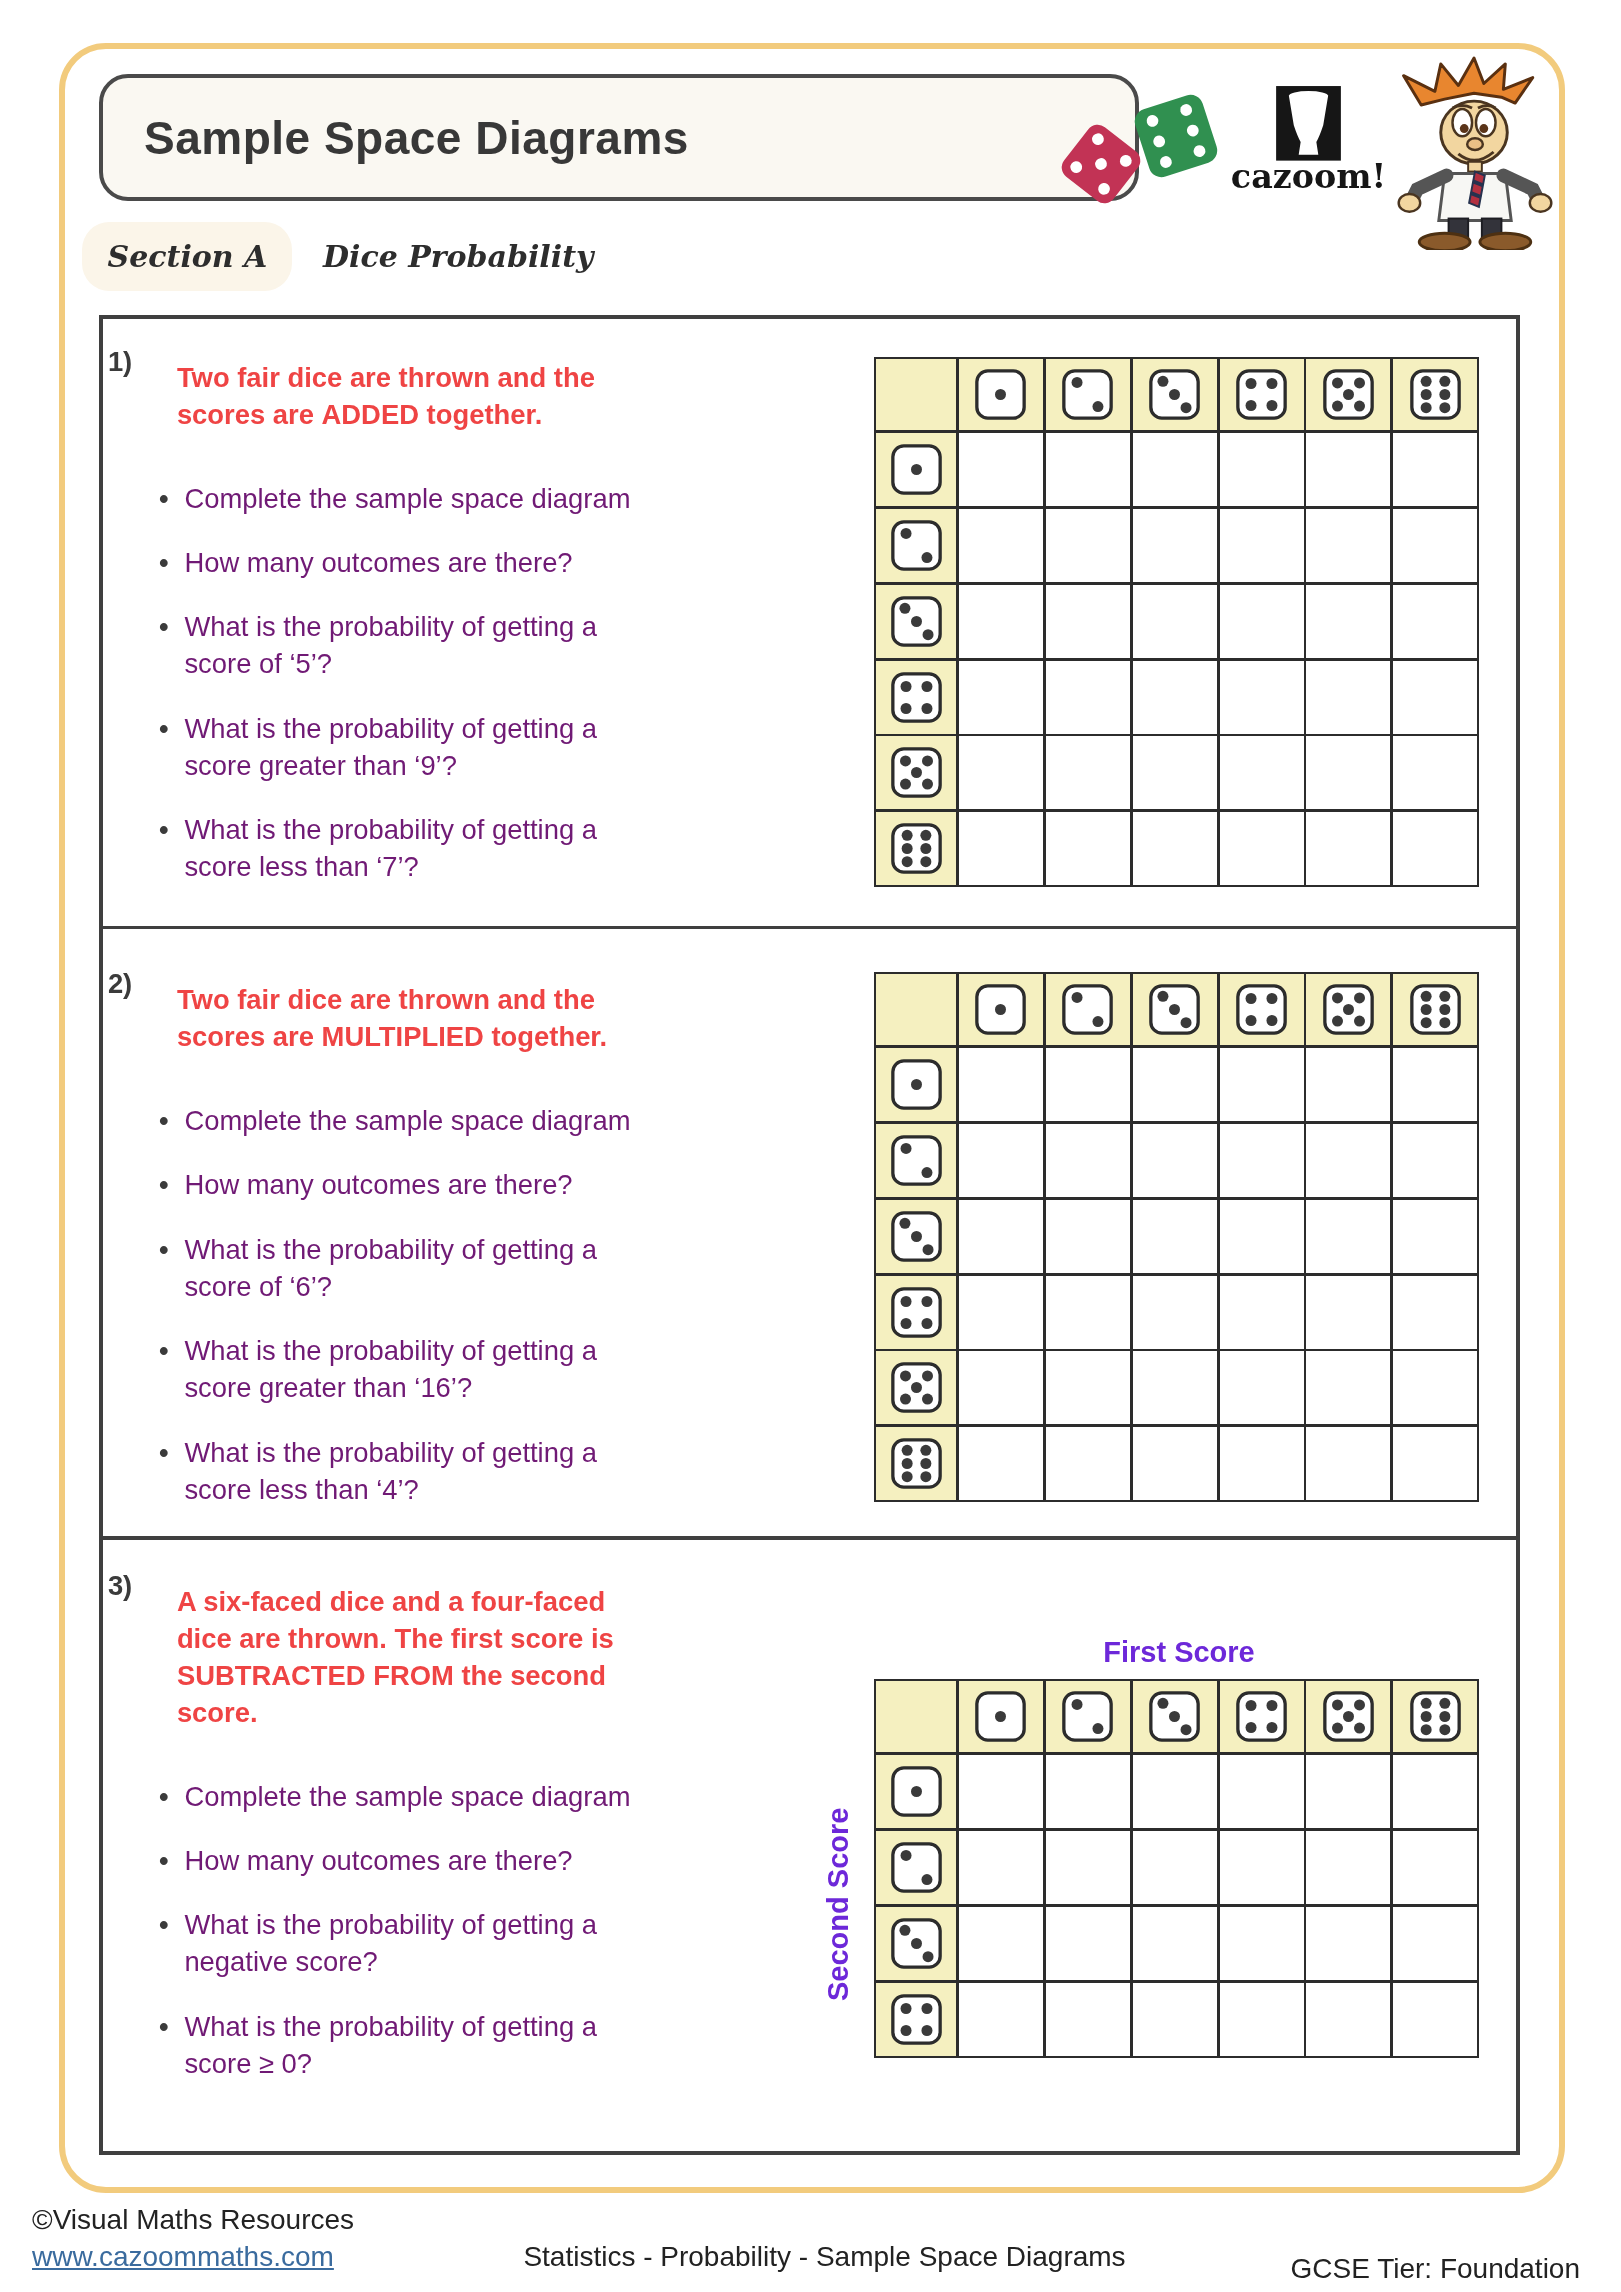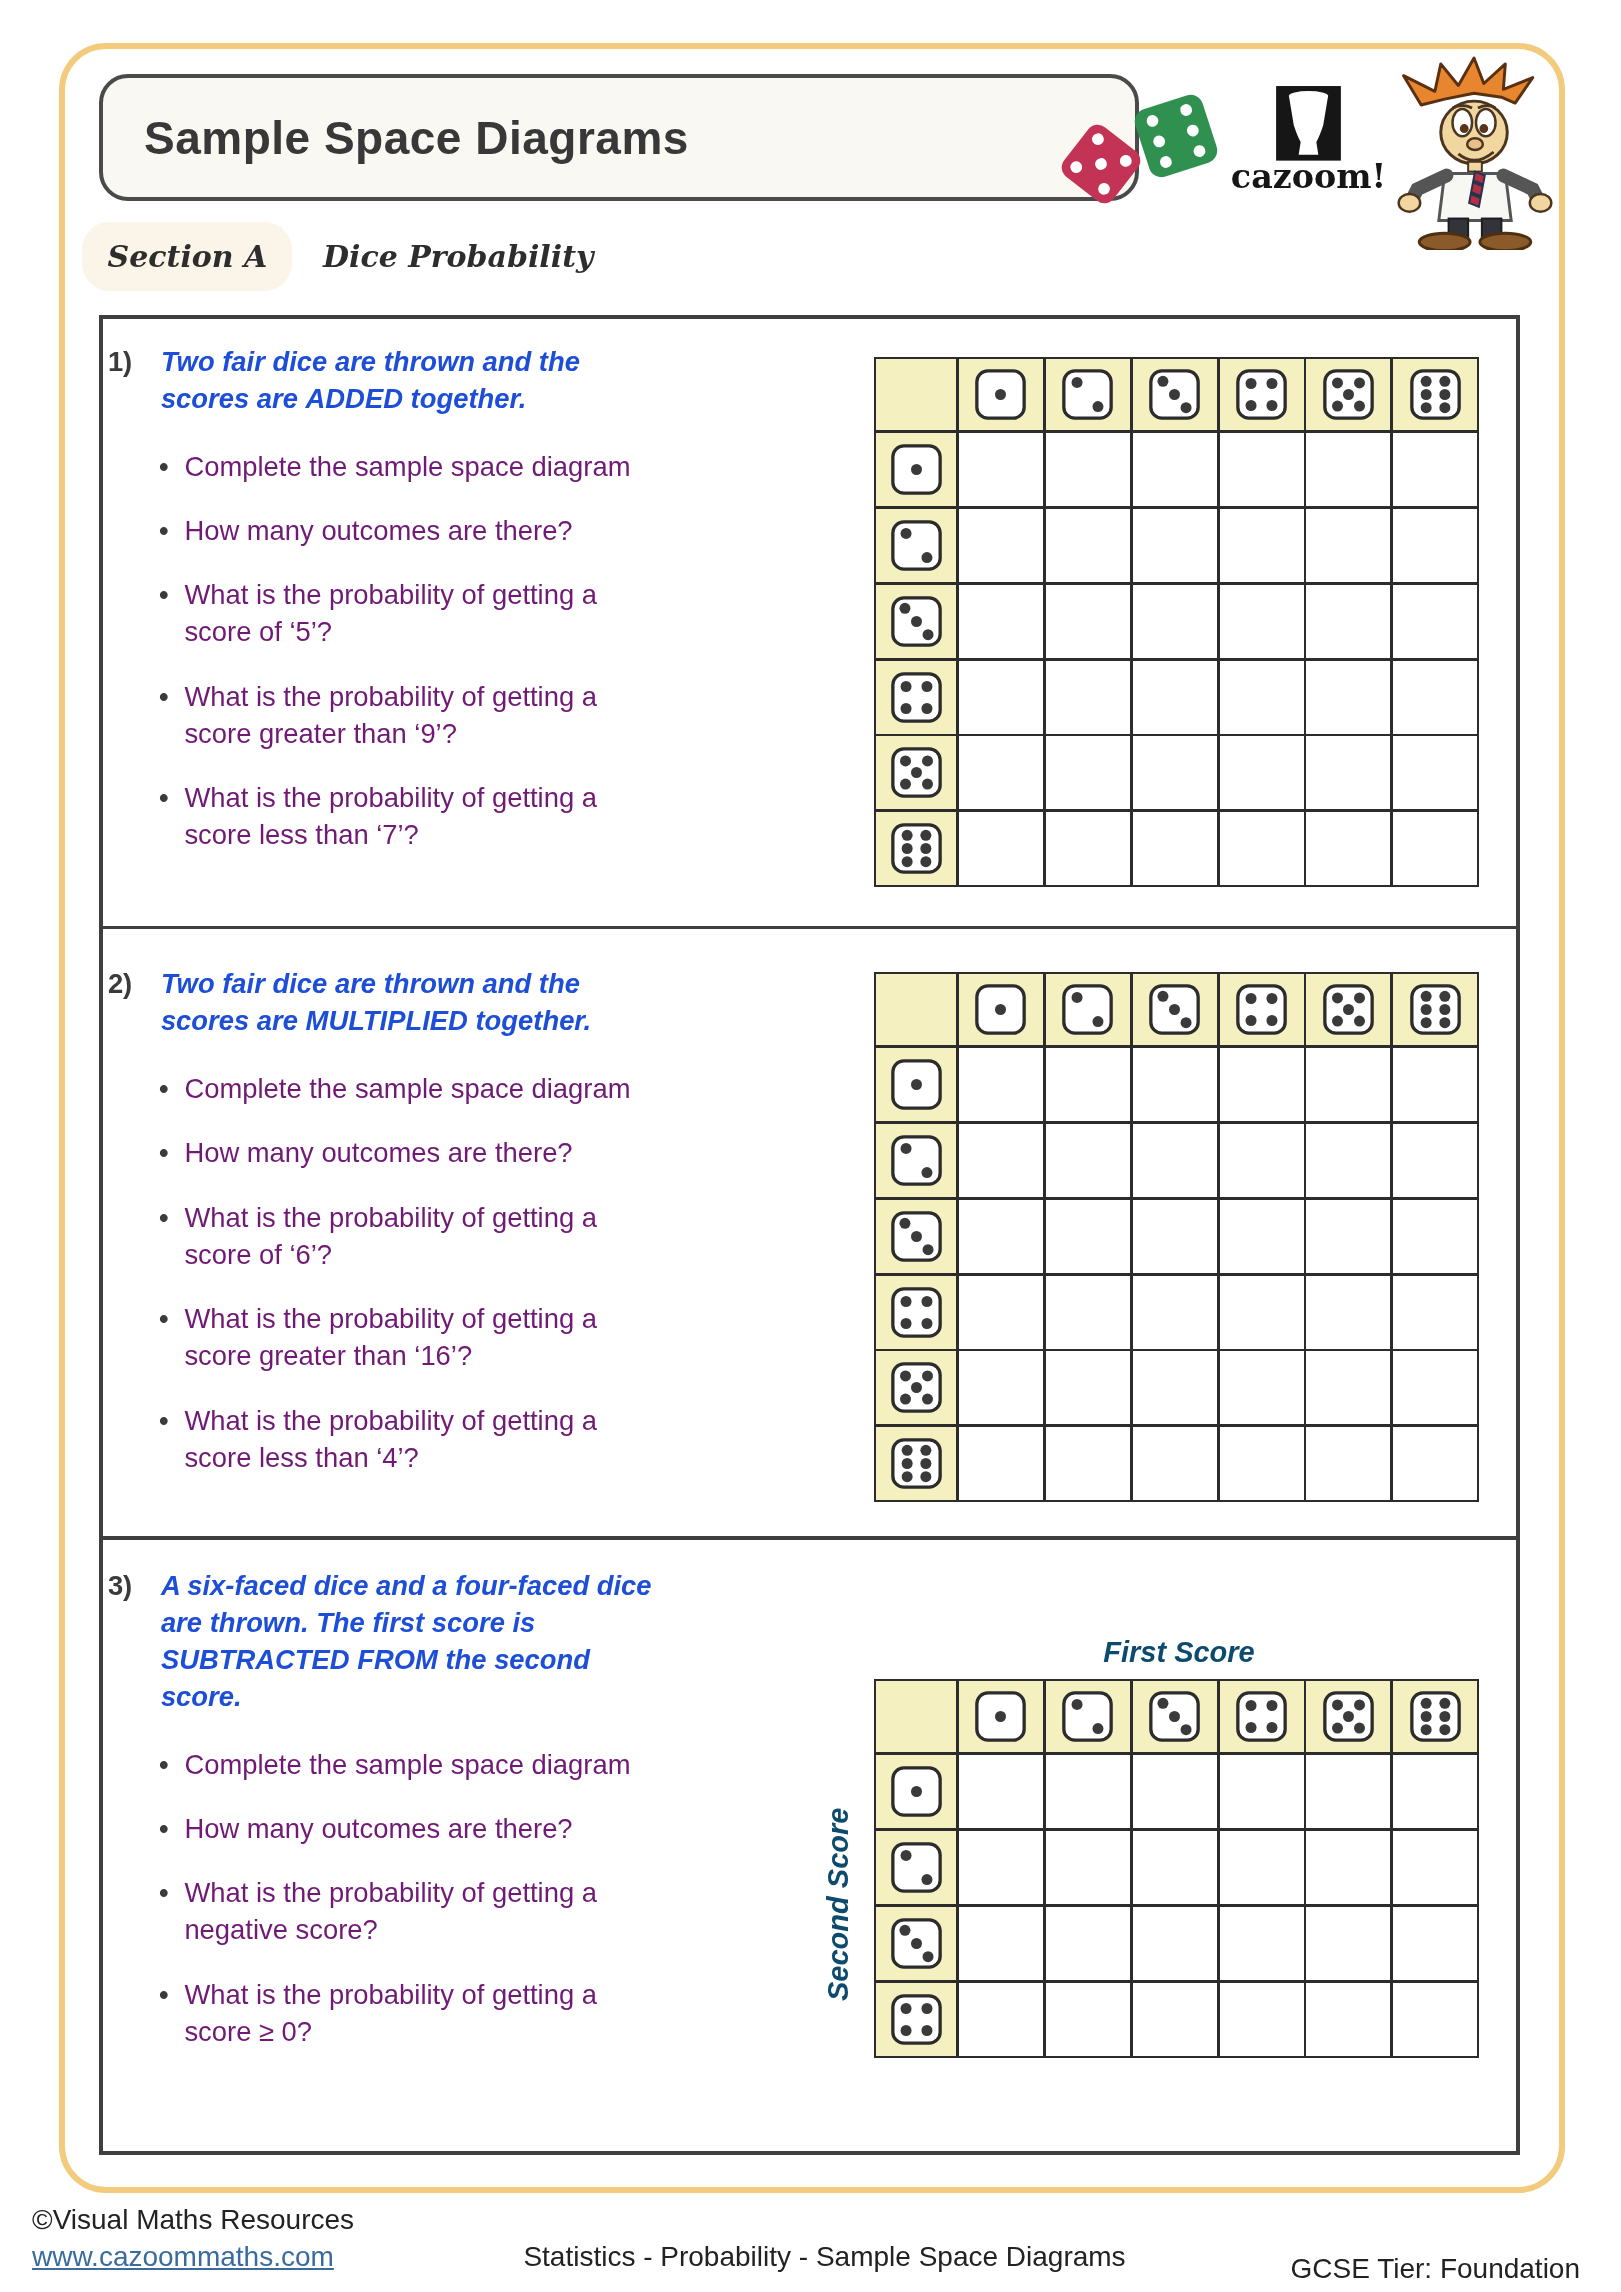--- a/index.html
+++ b/index.html
@@ -42,38 +42,38 @@
   }
   #q1 { top:315px; height:615px; }
   #q2 { top:929px; height:611px; border-top:none; }
   #q3 { top:1540px; height:615px; border-top:none; }
   .qtext { position:absolute; left:4.9px; width:564px; }
   #q1 .qtext { top:23.5px; }
   #q2 .qtext { top:36px; }
   #q3 .qtext { top:26.5px; }
   .intro-row { display:flex; margin-bottom:31px; }
   .qnum { flex:0 0 53px; font-size:27.4px; font-weight:bold; line-height:37px; color:#3b3b3b; }
-  .intro { margin:0; width:495px; font-size:27.4px; font-weight:bold; line-height:37px; color:#1d4ed8;font-style:italic; }
+  .intro { margin:16px; width:495px; font-size:27.4px; font-weight:bold; line-height:37px; color:#ef4444; }
   .bullets { padding-left:51px; }
   .bullet { display:flex; margin-bottom:27.4px; }
   .bullet .dot { flex:0 0 25.5px; font-size:27.4px; font-weight:bold; line-height:37px; color:#3b3b3b; }
   .bullet .btxt { width:480px; font-size:27.4px; font-weight:normal; line-height:37px; color:#701a75; }
   
   .sgrid {
     position:absolute; display:grid; gap:2.9px; background:#2c2c2c;
     border:2.9px solid #2c2c2c; grid-template-columns:80px repeat(6, 84px);
   }
   .rows-6 { grid-template-rows:71px repeat(6, 73px); }
   .rows-4 { grid-template-rows:71px repeat(4, 73px); }
   #q1 .sgrid { left:771px; top:38px; }
   #q2 .sgrid { left:771px; top:43px; }
   #q3 .sgrid { left:771px; top:139px; }
   .cell { background:#ffffff; display:flex; align-items:center; justify-content:center; }
   .cell.hdr { background:#f5f0c0; }
-  .axis-label { position:absolute; font-size:29px; font-weight:bold; color:#0c4a6e;font-style:italic; }
+  .axis-label { position:absolute; font-size:29px; font-weight:bold; color:#6d28d9; }
   .first-score { left:771px; top:96px; width:610px; text-align:center; }
   .second-score {
     left:712px; top:214px; height:300px; width:47px;
     display:flex; align-items:center; justify-content:center;
     writing-mode:vertical-rl; transform:rotate(180deg);
   }
   
   .footer-copyright { position:absolute; left:32px; top:2204px; font-size:28px; color:#222222; }
   .footer-link {
     position:absolute; left:32px; top:2241px; font-size:28px;

